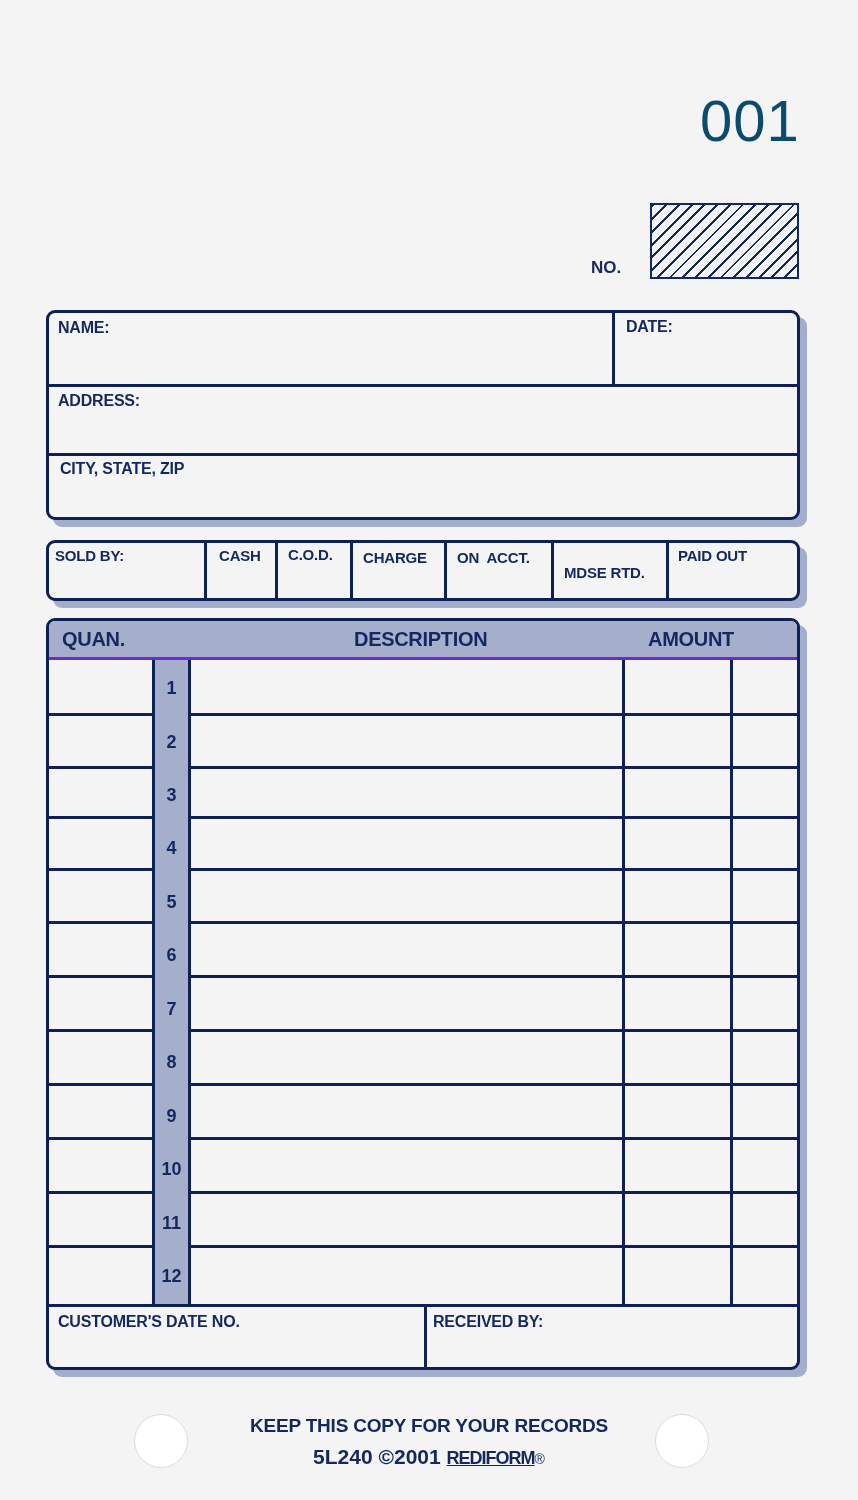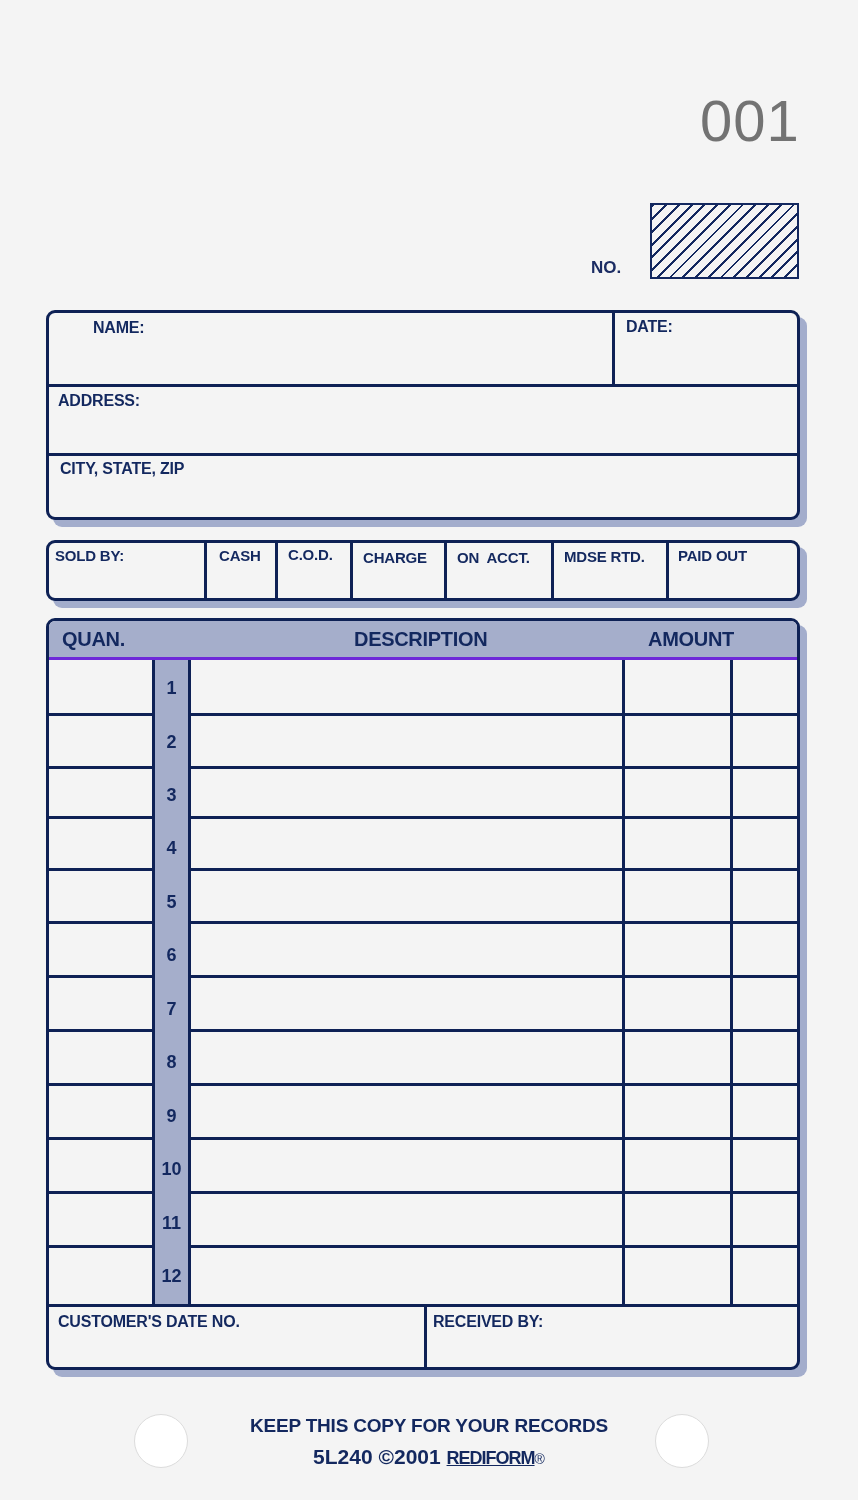--- a/index.html
+++ b/index.html
@@ -7,21 +7,21 @@
     width: 858px; height: 1500px;
     background: #f4f4f4;
     position: relative;
     overflow: hidden;
     font-family: "Liberation Sans", sans-serif;
     color: #13285f;
   }
   .abs { position: absolute; }
   .serial {
     left: 700px; top: 88px; width: 110px; text-align: left;
-    color: #737373; font-size: 58px; font-weight: normal; letter-spacing: 1px;
+    color: #0c4a6e; font-size: 58px; font-weight: normal; letter-spacing: 1px;
     line-height: 66px;
   }
   .no-label {
     left: 591px; top: 258px; font-size: 17px; font-weight: bold; color: #1b2c63;
   }
   .no-box {
     left: 650px; top: 203px; width: 145px; height: 72px;
     border: 2px solid #13285f;
     background: repeating-linear-gradient(135deg, #13285f 0 2px, #f4f4f4 2px 9px);
   }
@@ -75,21 +75,21 @@
   .reg { font-size: 14px; font-weight: normal; }
 </style>
 </head>
 <body>
 
 <div class="abs serial">001</div>
 <div class="abs no-label">NO.</div>
 <div class="abs no-box"></div>
 
 <div class="frame" style="left:46px; top:310px; width:754px; height:210px;">
-  <div class="lbl" style="left:9px; top:6px;margin-left:35px;">NAME:</div>
+  <div class="lbl" style="left:9px; top:6px;">NAME:</div>
   <div class="abs" style="left:0; top:0; width:563px; height:72px;"></div>
   <div class="vline" style="left:563px; top:0; height:72px;"></div>
   <div class="lbl" style="left:577px; top:5px;">DATE:</div>
   <div class="abs" style="left:566px; top:0; width:182px; height:72px;"></div>
   <div class="hline" style="left:0; right:0; top:71px;"></div>
   <div class="lbl" style="left:9px; top:79px;">ADDRESS:</div>
   <div class="abs" style="left:0; top:74px; width:748px; height:66px;"></div>
   <div class="hline" style="left:0; right:0; top:140px;"></div>
   <div class="lbl" style="left:11px; top:147px;">CITY, STATE, ZIP</div>
   <div class="abs" style="left:0; top:143px; width:748px; height:61px;"></div>
@@ -113,21 +113,21 @@
   <div class="abs" style="left:304px; top:0; width:108px; height:55px;">
     <div class="lbl" style="left:10px; top:6px; font-size:15px;">CHARGE</div>
   </div>
   <div class="vline" style="left:395px; top:0; height:55px;"></div>
 
   <div class="abs" style="left:398px; top:0; width:104px; height:55px;">
     <div class="lbl" style="left:10px; top:6px; font-size:15px; white-space:pre;">ON  ACCT.</div>
   </div>
   <div class="vline" style="left:502px; top:0; height:55px;"></div>
 
-  <div class="abs" style="left:505px; top:0; width:112px; height:55px;">
+  <div class="abs" style="left:505px; top:16px; width:112px; height:55px;">
     <div class="lbl" style="left:10px; top:5px; font-size:15px;">MDSE RTD.</div>
   </div>
   <div class="vline" style="left:617px; top:0; height:55px;"></div>
 
   <div class="abs" style="left:620px; top:0; width:128px; height:55px;">
     <div class="lbl" style="left:9px; top:4px; font-size:15px;">PAID OUT</div>
   </div>
 </div>
 
 <div class="frame" style="left:46px; top:618px; width:754px; height:752px;">

